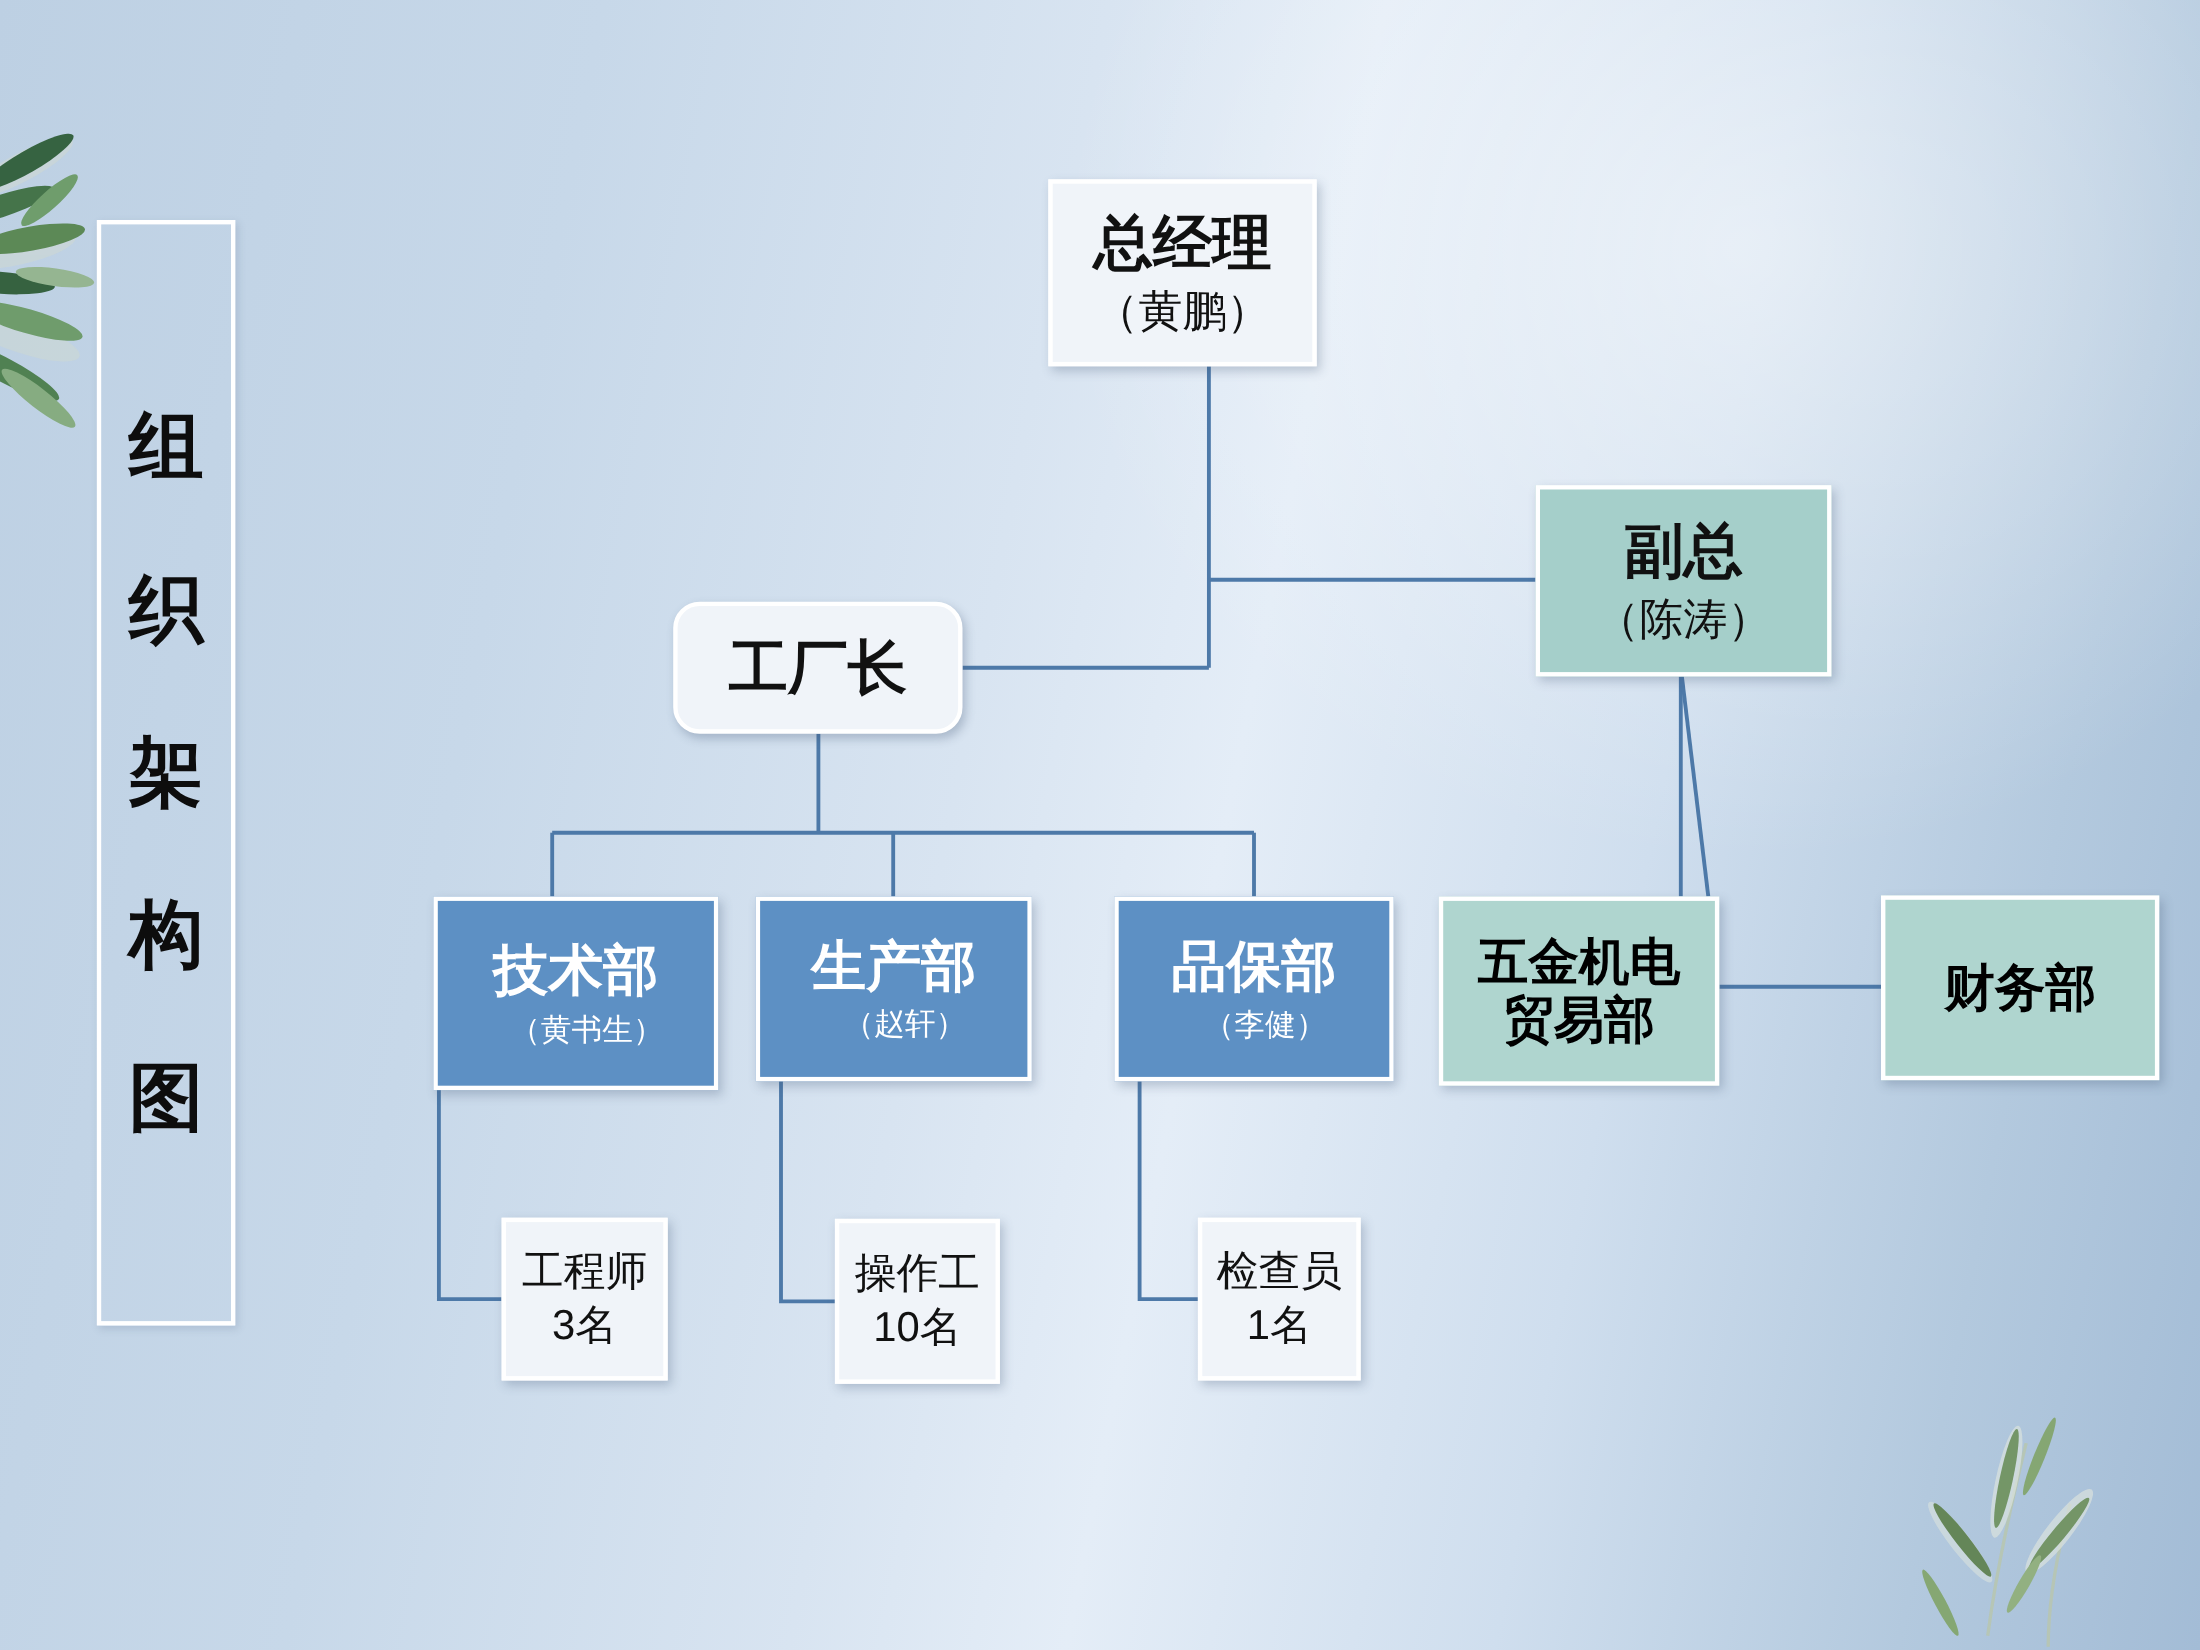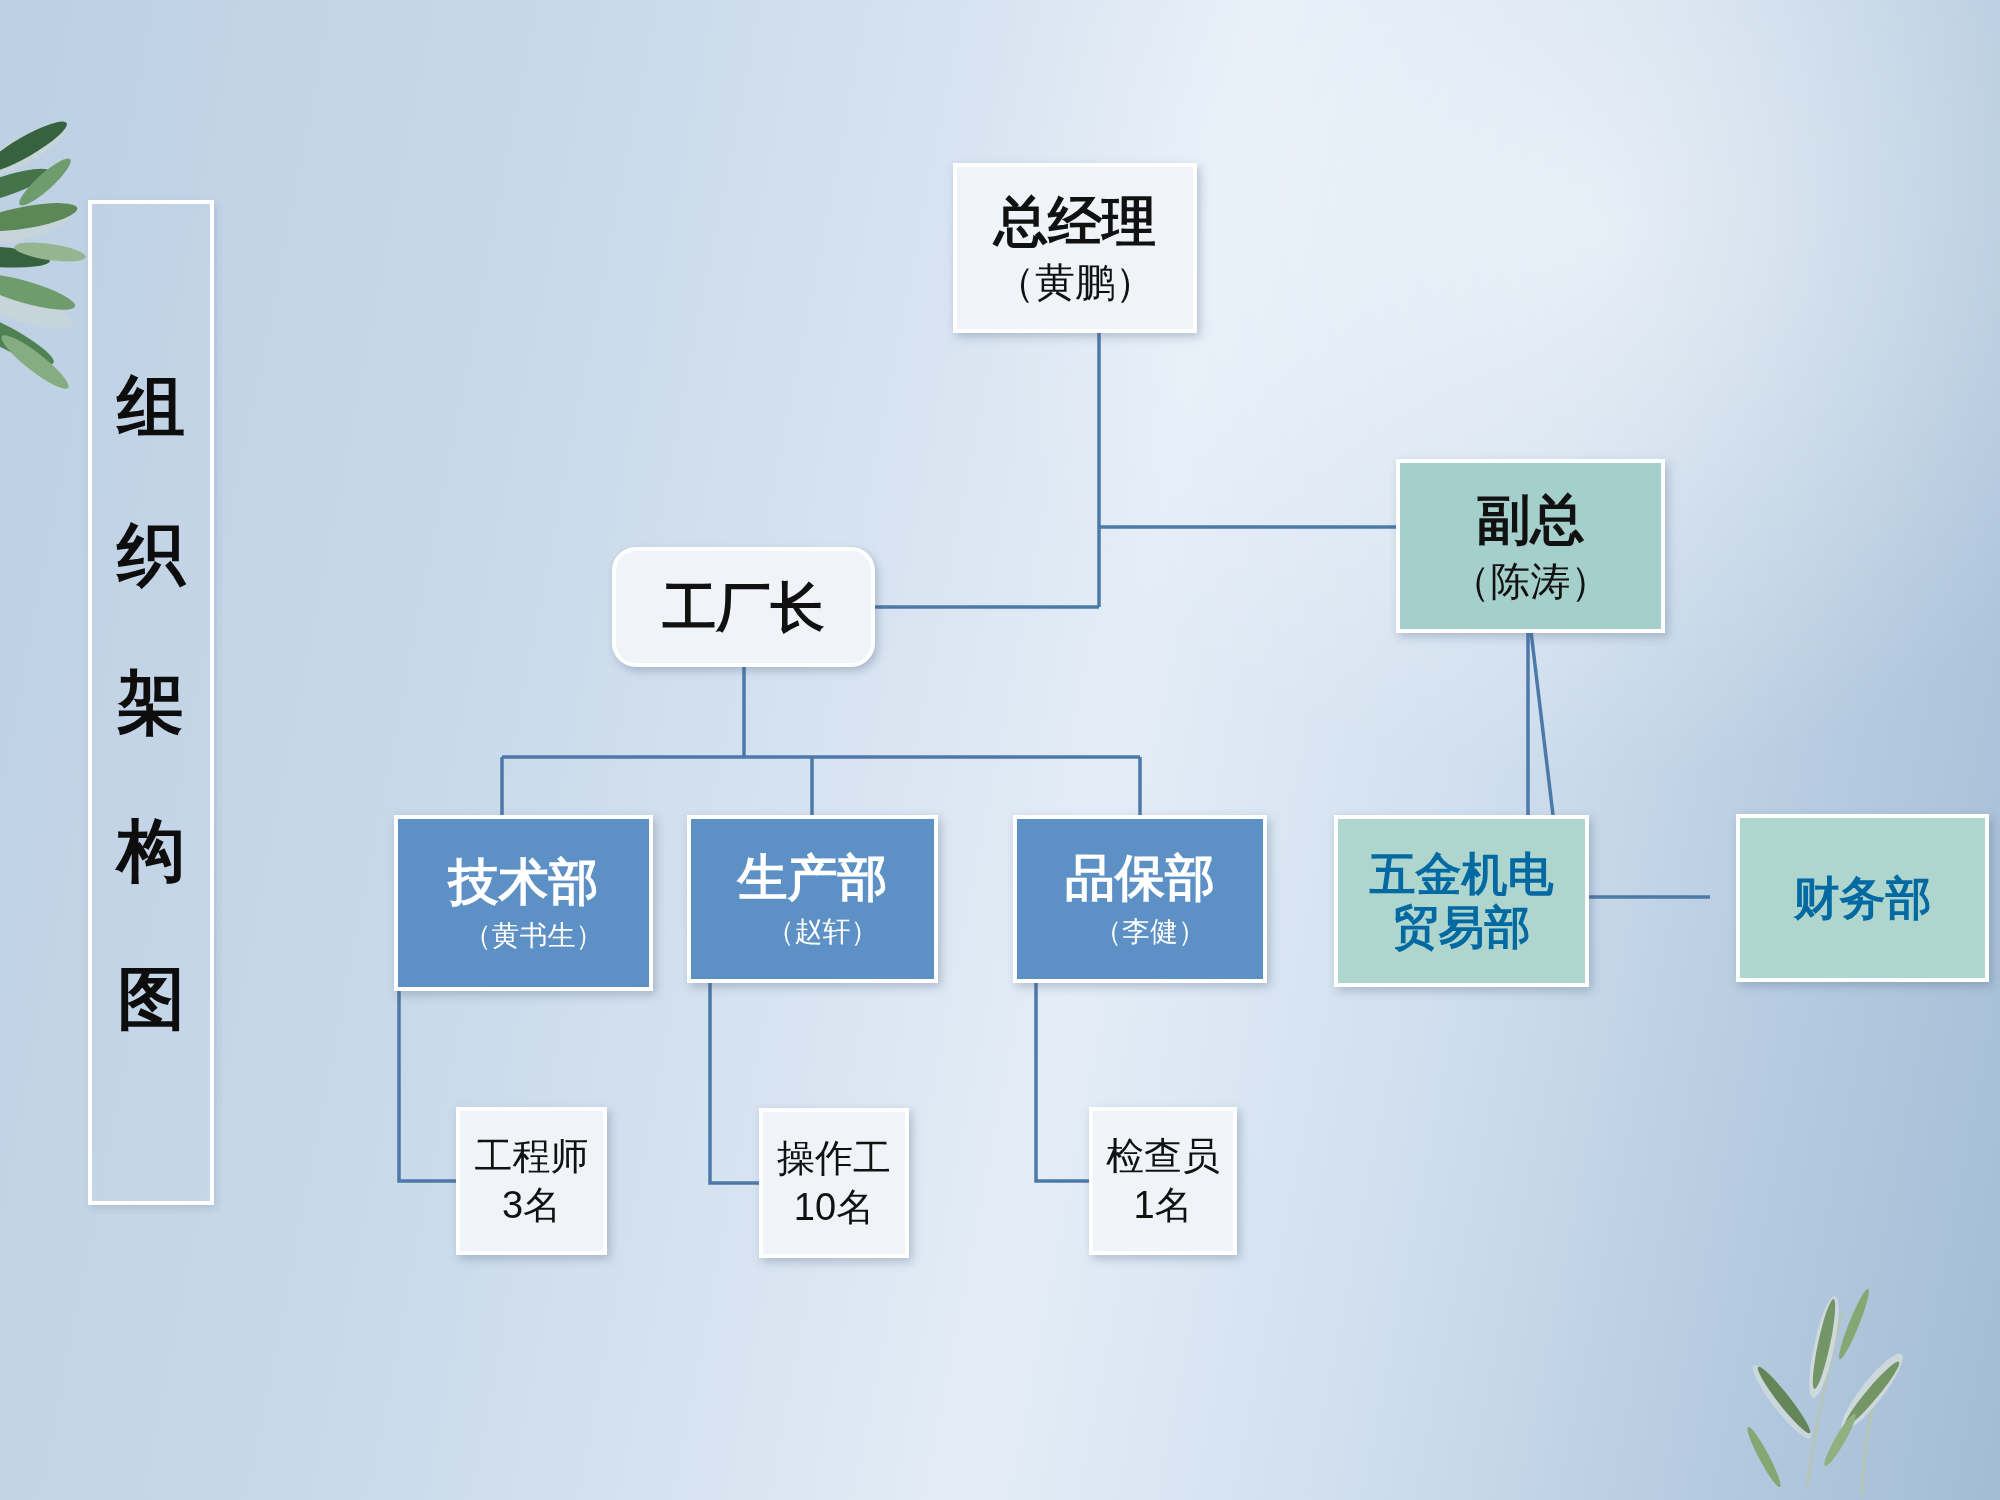--- a/index.html
+++ b/index.html
@@ -21,33 +21,33 @@
     position:absolute;z-index:3;box-sizing:border-box;
     border:4px solid #ffffff;
     display:flex;flex-direction:column;align-items:center;justify-content:center;
     text-align:center;
     box-shadow:3px 4px 9px rgba(70,90,120,0.30);
     line-height:1.15;
   }
   .node.white{background:#f0f4f9;color:#111;}
   .node.blue{background:#5d90c4;color:#ffffff;}
   .node.teal{background:#a5cfca;color:#111;}
-  .node.teal-light{background:#afd5cf;color:#0369a1;margin-left:26px;}
+  .node.teal-light{background:#afd5cf;color:#000000;}
 
   .t-xl{font-size:54px;font-weight:600;}
   .t-lg{font-size:50px;font-weight:600;}
   .t-md{font-size:46px;font-weight:600;}
   .t-sm{font-size:38px;font-weight:500;line-height:1.3;}
   .sub{font-size:40px;font-weight:500;margin-top:8px;}
   .sub.small{font-size:28px;margin-left:20px;}
   .serif{font-family:"Liberation Serif", serif;font-weight:400;}
 
   
   #node-general-manager {left:953px; top:163px; width:244px;height:170px;}
-  #node-deputy          {left:1396px;top:441px; width:269px;height:174px;margin-top:18px;}
+  #node-deputy          {left:1396px;top:441px; width:269px;height:174px;}
   #node-factory-director{left:612px; top:547px; width:263px;height:120px;border-radius:24px;}
   #node-tech            {left:394px; top:815px; width:259px;height:176px;align-items:center;}
   #node-production      {left:687px; top:815px; width:251px;height:168px;}
   #node-quality         {left:1013px;top:815px; width:254px;height:168px;}
   #node-hardware        {left:1308px;top:815px; width:255px;height:172px;}
   #node-finance         {left:1710px;top:814px; width:253px;height:168px;}
   #node-engineers       {left:456px; top:1107px;width:151px;height:148px;}
   #node-operators       {left:759px; top:1108px;width:150px;height:150px;}
   #node-inspectors      {left:1089px;top:1107px;width:148px;height:148px;}
 

